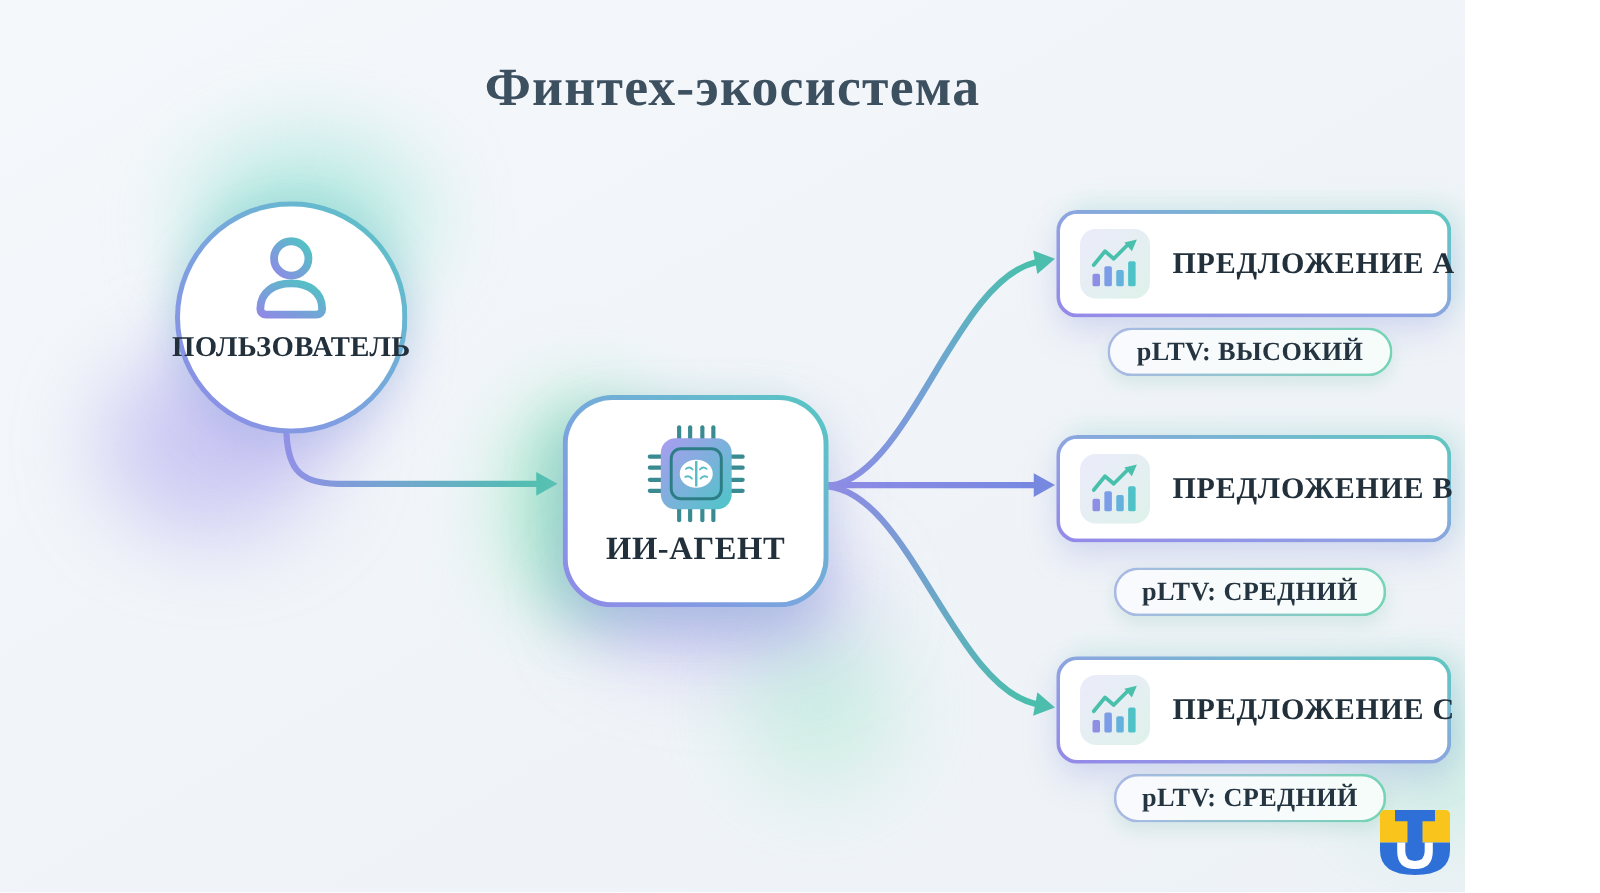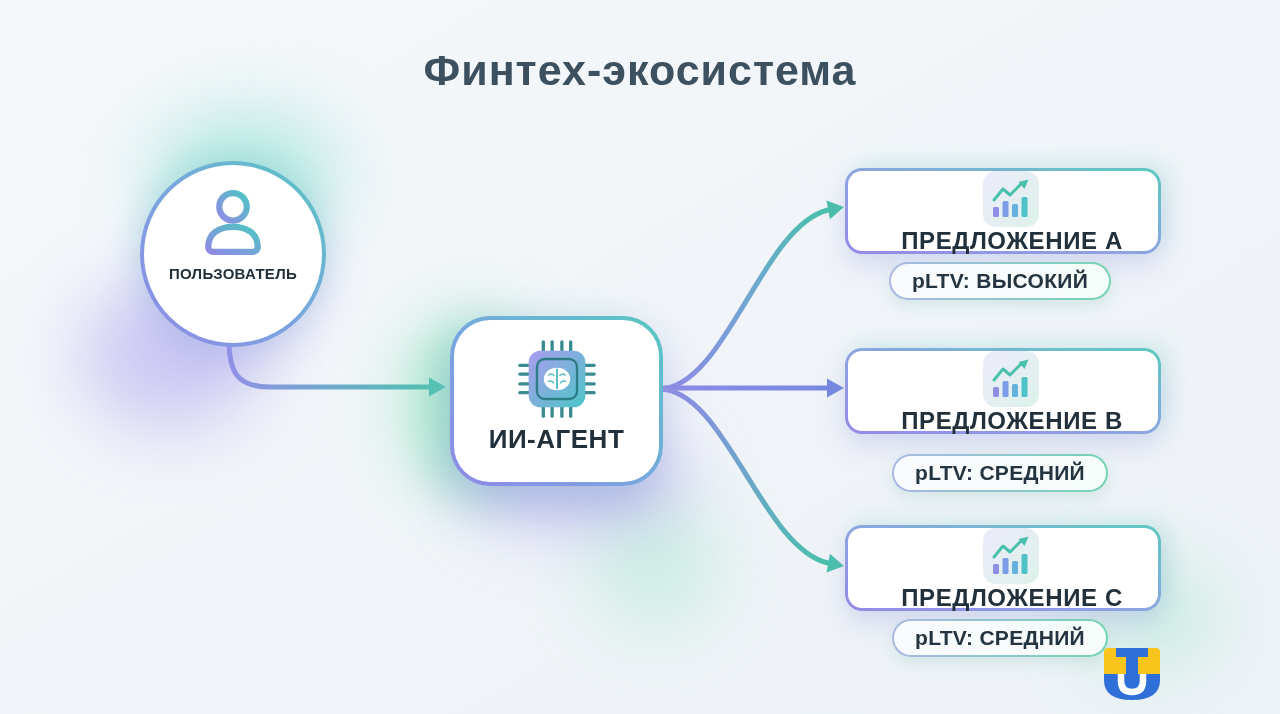--- a/index.html
+++ b/index.html
@@ -1,19 +1,19 @@
 <!DOCTYPE html>
 <html><head>
 <meta charset="utf-8">
 <style>
   html,body{margin:0;padding:0;}
   .stage{
-    position:relative; width:1280px; height:714px; overflow:hidden;
+    position:relative; width:1172px; height:714px; overflow:hidden;
     background:linear-gradient(150deg,#f5f8fb 0%,#f0f4f8 55%,#edf2f6 100%);
-    font-family:Liberation Sans, sans-serif;
+    font-family:Liberation Serif, serif;
   }
   .glow{position:absolute; border-radius:50%; filter:blur(34px); z-index:0;}
   .g-circle-top{left:150px; top:110px; width:190px; height:130px; background:rgba(115,220,200,.45);}
   .g-circle-bl{left:80px; top:280px; width:180px; height:150px; background:rgba(160,150,238,.45);}
   .g-agent-left{left:408px; top:320px; width:120px; height:170px; background:rgba(115,225,170,.55);}
   .g-agent-bottom{left:470px; top:440px; width:220px; height:90px; background:rgba(165,152,240,.40);}
   .g-fan{left:590px; top:500px; width:130px; height:130px; background:rgba(130,225,185,.30);}
   .g-c-right{left:1080px; top:560px; width:140px; height:110px; background:rgba(130,225,185,.30);}
 
   .title{
@@ -27,40 +27,40 @@
 
   .user-node{
     position:absolute; left:140px; top:161px; width:178px; height:178px; border-radius:50%;
     border:4px solid transparent;
     background:linear-gradient(#fff,#fff) padding-box,
                linear-gradient(to bottom left,#56c7c2 0%,#79a6de 50%,#9089e8 100%) border-box;
     box-shadow:0 18px 40px rgba(150,140,230,.32), 0 -8px 28px rgba(110,215,195,.30);
     display:flex; flex-direction:column; align-items:center; z-index:2;
   }
   .user-node svg{margin-top:18px;}
-  .user-node .node-label{font-size:15px; letter-spacing:.3px; margin-top:2px;}
+  .user-node .node-label{font-size:23px; letter-spacing:.3px; margin-top:2px;}
 
   .agent-node{
     position:absolute; left:450px; top:316px; width:205px; height:162px; border-radius:40px;
     border:4px solid transparent;
     background:linear-gradient(#fff,#fff) padding-box,
                linear-gradient(to bottom left,#56c7c2 0%,#79a6de 55%,#9089e8 100%) border-box;
     box-shadow:0 20px 45px rgba(150,140,230,.38), -18px 8px 38px rgba(110,220,175,.30);
     display:flex; flex-direction:column; align-items:center; z-index:2;
   }
   .agent-node svg{margin-top:16px;}
   .agent-node .node-label{font-size:26px; letter-spacing:.5px; margin-top:2px;}
 
   .offer-box{
     position:absolute; left:845px; width:310px; height:80px; border-radius:17px;
     border:3px solid transparent;
     background:linear-gradient(#fff,#fff) padding-box,
                linear-gradient(to bottom left,#5cc9c0 0%,#8fa2e2 55%,#9489e8 100%) border-box;
     box-shadow:0 12px 26px rgba(150,150,225,.28), 8px -6px 20px rgba(120,215,190,.22);
-    display:flex; align-items:center; z-index:2;flex-direction:column;
+    display:flex; align-items:center; z-index:2;
   }
   .offer-a{top:168px;} .offer-b{top:348px;} .offer-c{top:525px;}
   .offer-box svg{margin-left:16px; flex:none;}
   .offer-box .node-label{font-size:24px; letter-spacing:.6px; margin-left:18px; white-space:nowrap;}
 
   .pltv-row{position:absolute; left:845px; width:310px; display:flex; justify-content:center; z-index:2;}
   .pltv-a{top:262px;} .pltv-b{top:454px;} .pltv-c{top:619px;}
   .pltv-pill{
     border:2.5px solid transparent; border-radius:999px; padding:5px 21px;
     background:linear-gradient(rgba(255,255,255,.93),rgba(255,255,255,.93)) padding-box,

